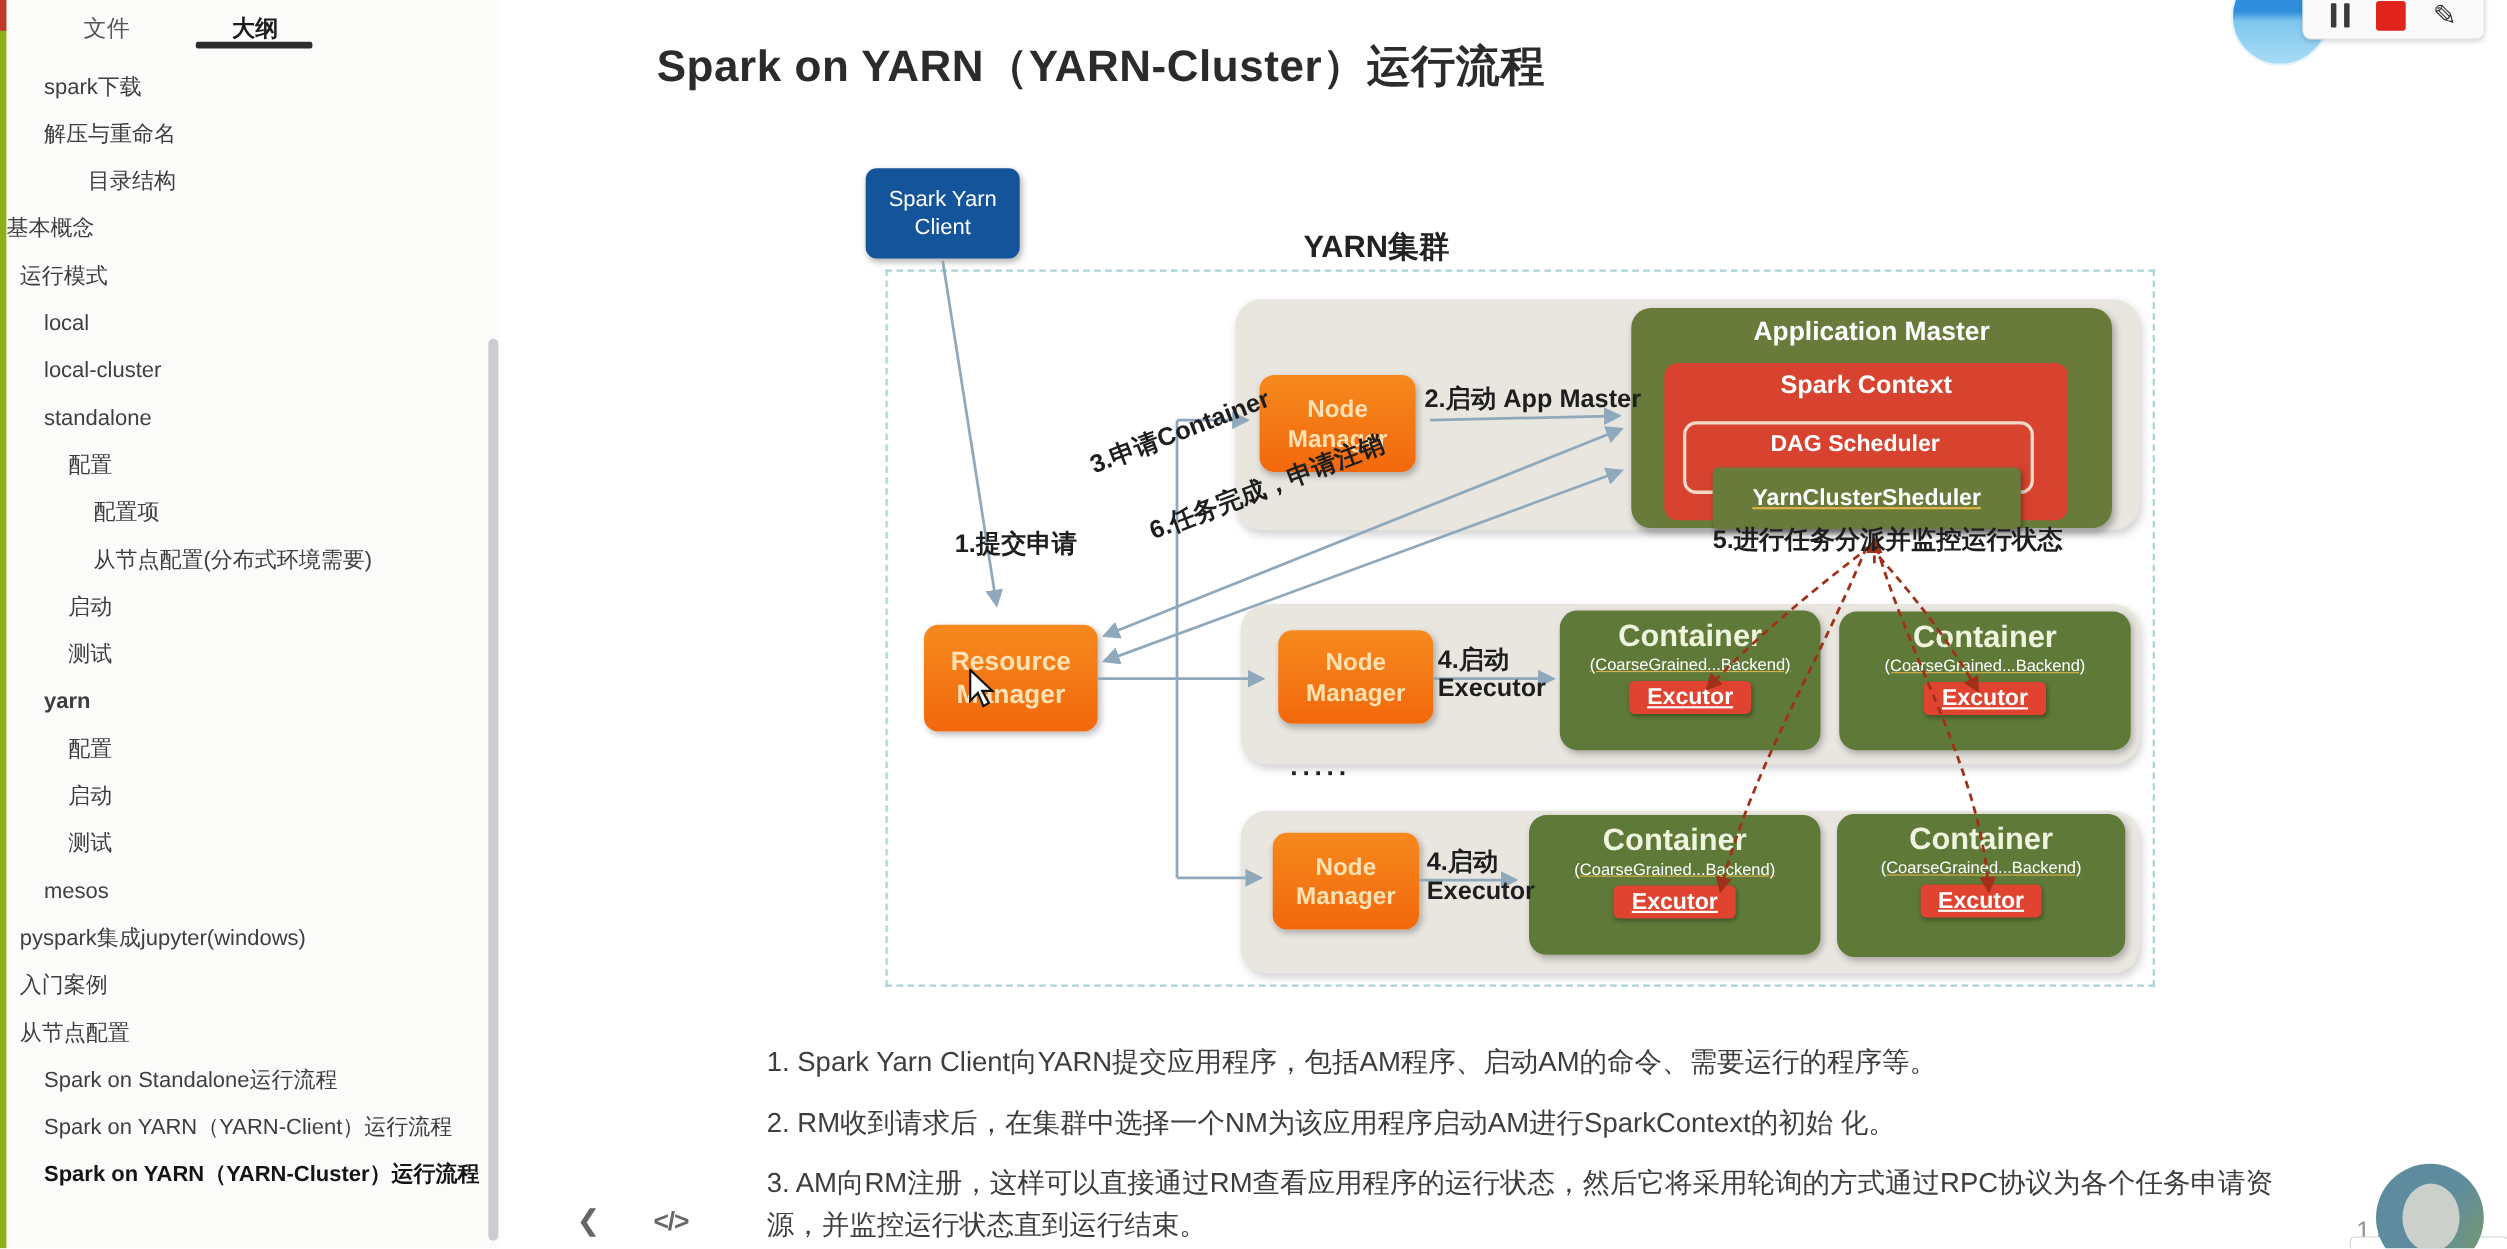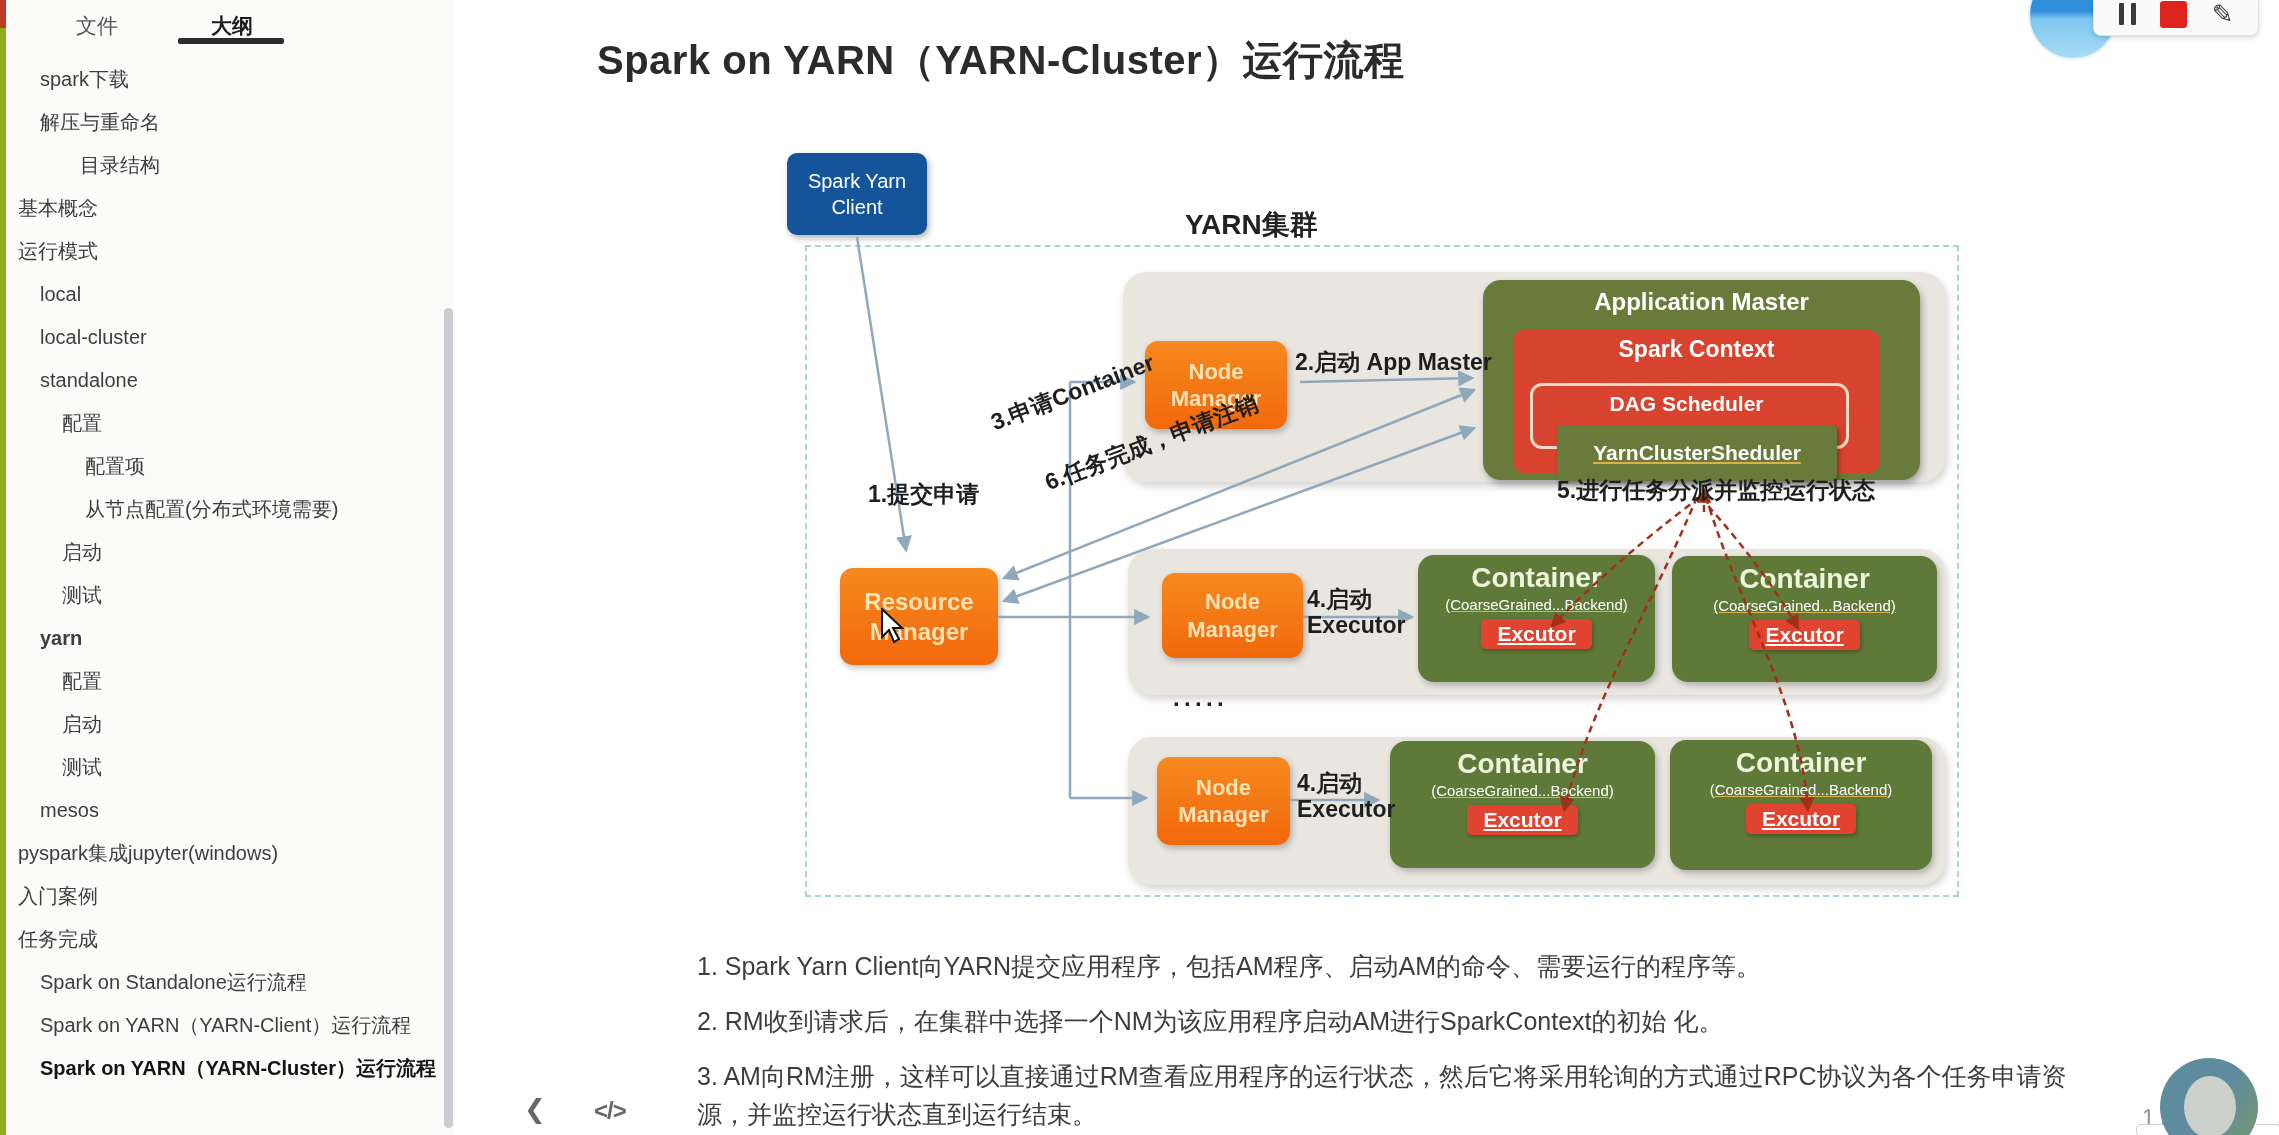--- a/index.html
+++ b/index.html
@@ -116,38 +116,38 @@
   <div class="abs" id="edge-red"></div>
 
   <div class="abs" id="sidebar">
     <div class="abs tab" style="left:70px;top:12px;">文件</div>
     <div class="abs tab active" style="left:205px;top:12px;">大纲</div>
     <div class="abs" id="tab-underline"></div>
     <div class="abs" id="sb-list">
         <div class="sb-item" style="padding-left: 34px;">spark下载</div>
         <div class="sb-item" style="padding-left: 34px;">解压与重命名</div>
         <div class="sb-item" style="padding-left: 34px; margin-left: 40px;">目录结构</div>
-        <div class="sb-item" style="padding-left: 12px;">基本概念</div>
+        <div class="sb-item" style="">基本概念</div>
         <div class="sb-item" style="padding-left: 12px;">运行模式</div>
         <div class="sb-item" style="padding-left: 34px;">local</div>
         <div class="sb-item" style="padding-left: 34px;">local-cluster</div>
         <div class="sb-item" style="padding-left: 34px;">standalone</div>
         <div class="sb-item" style="padding-left: 56px;">配置</div>
         <div class="sb-item" style="padding-left: 79px;">配置项</div>
         <div class="sb-item" style="padding-left: 79px;">从节点配置(分布式环境需要)</div>
         <div class="sb-item" style="padding-left: 56px;">启动</div>
         <div class="sb-item" style="padding-left: 56px;">测试</div>
         <div class="sb-item" style="padding-left: 34px; font-weight: bold;">yarn</div>
         <div class="sb-item" style="padding-left: 56px;">配置</div>
         <div class="sb-item" style="padding-left: 56px;">启动</div>
         <div class="sb-item" style="padding-left: 56px;">测试</div>
         <div class="sb-item" style="padding-left: 34px;">mesos</div>
         <div class="sb-item" style="padding-left: 12px;">pyspark集成jupyter(windows)</div>
         <div class="sb-item" style="padding-left: 12px;">入门案例</div>
-        <div class="sb-item" style="padding-left: 12px;">任务完成</div>
+        <div class="sb-item" style="padding-left: 12px;">从节点配置</div>
         <div class="sb-item" style="padding-left: 34px;">Spark on Standalone运行流程</div>
         <div class="sb-item" style="padding-left: 34px;">Spark on YARN（YARN-Client）运行流程</div>
         <div class="sb-item bold" style="padding-left: 34px;">Spark on YARN（YARN-Cluster）运行流程</div>
       </div>
     <div class="abs" id="sb-scrollbar"></div>
   </div>
 
   <div class="abs" id="page-title">Spark on YARN（YARN-Cluster）运行流程</div>
 
   <div class="abs z1" id="cluster-rect"></div>

